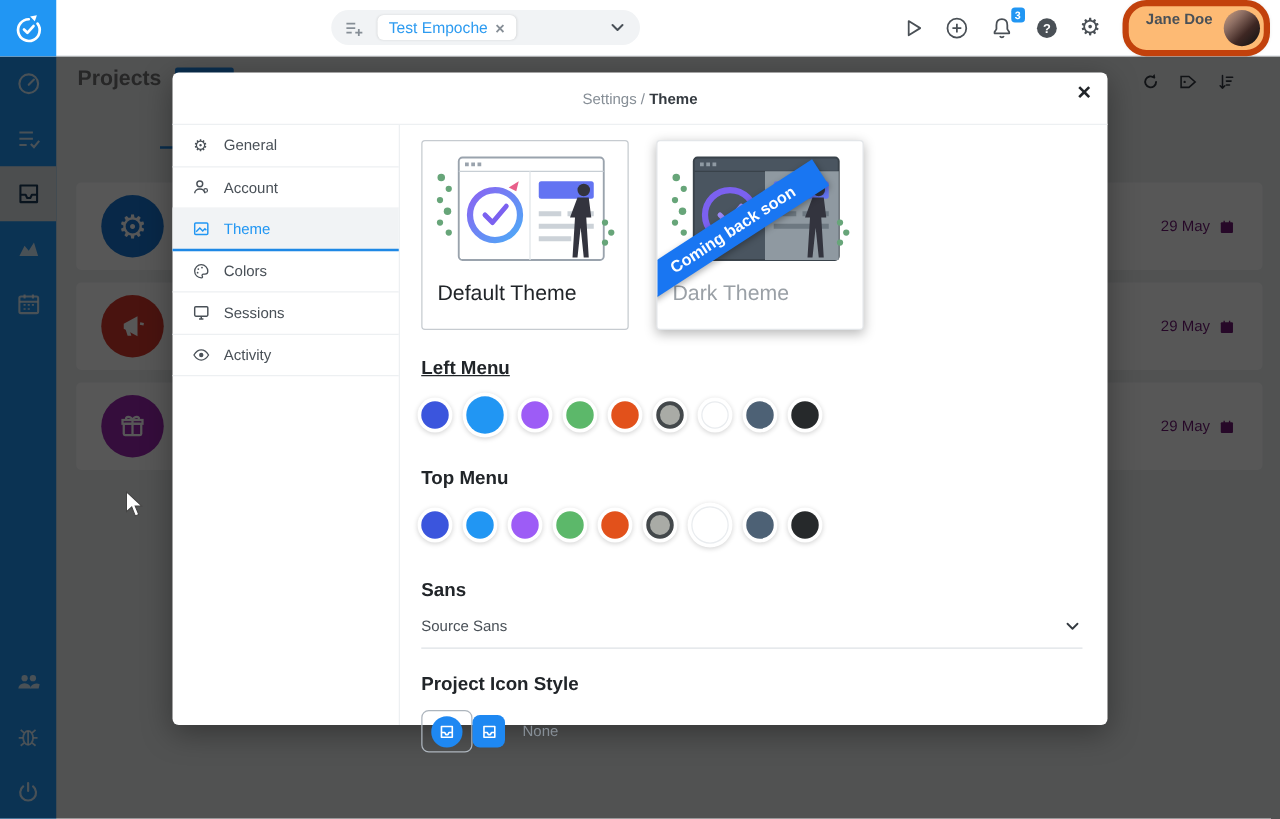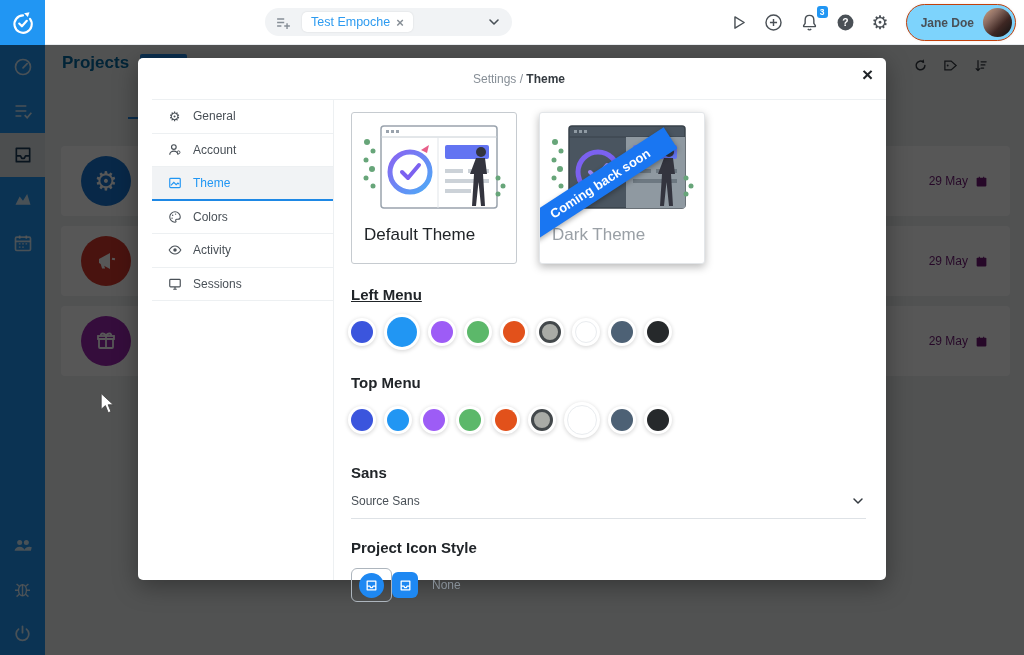--- a/index.html
+++ b/index.html
@@ -14,54 +14,54 @@
              display:flex; align-items:center; padding:0 10px; }
   .ws-chip { background:#fff; border-radius:5px; margin-left:10px; padding:3px 9px; display:flex; align-items:center; gap:6px;
              font-size:12.5px; color:#2d9bf0; box-shadow:0 0 2px rgba(0,0,0,.12); cursor:pointer; }
   .ws-chip .x { color:#868e96; font-weight:bold; font-size:13px; cursor:pointer; line-height:1; }
   .ws-pill .chev { margin-left:auto; color:#495057; display:flex; }
   .tb-right { position:absolute; right:8px; top:0; height:45px; display:flex; align-items:center; gap:17px; }
   .tb-ic { color:#4a5056; display:flex; align-items:center; justify-content:center; cursor:pointer; position:relative; }
   .badge { position:absolute; top:-7px; right:-9px; background:#2196f3; color:#fff; font-size:8.5px; font-weight:bold;
            border-radius:3px; padding:1px 3px; line-height:1.2; }
   .gear-glyph { font-size:19px; line-height:1; }
-  .user-pill { display:flex; align-items:center; background:#7dd3fc; border:1px solid #c2410c; border-radius:19px;
+  .user-pill { display:flex; align-items:flex-start; background:#fdba74; border:5px solid #c2410c; border-radius:19px;
                padding:3px 3px 3px 14px; gap:9px; box-shadow:0 0 3px rgba(0,0,0,.08); cursor:pointer; }
   .user-pill .uname { font-size:12px; color:#495057; font-weight:bold; }
   .avatar { width:29px; height:29px; border-radius:50%;
             background:linear-gradient(135deg,#c59a7e 5%,#8d6e63 30%,#3e2723 62%,#141414 95%); }
 
   
   .workarea { position:absolute; top:45px; left:0; width:1024px; height:610px; background:#eceff1; }
   .sidebar { position:absolute; left:0; top:0; width:45px; height:610px; display:flex; flex-direction:column; }
   .sb-item { width:45px; height:44px; display:flex; align-items:center; justify-content:center; color:rgba(255,255,255,.82); cursor:pointer; }
   .sb-item.active { background:#dfe3e6; color:#1d3c59; }
   .sb-spacer { flex:1; }
 
   .page { position:absolute; left:45px; top:0; right:0; height:610px; }
-  .page-head { position:absolute; top:8px; left:17px; font-size:17px; font-weight:600; color:#0369a1; }
+  .page-head { position:absolute; top:8px; left:17px; font-size:17px; font-weight:600; color:#737373; }
   .proj-badge { position:absolute; left:95px; top:9px; width:47px; height:15px; border-radius:2px; }
   .page-actions { position:absolute; top:13px; right:36px; display:flex; gap:15px; color:#343a40; }
   .page-actions span { cursor:pointer; display:flex; }
   .tab-underline { position:absolute; top:72px; left:83px; width:107px; height:2px; background:#1e88e5; }
   .rows { position:absolute; top:101px; left:16px; right:14px; }
   .prow { height:70px; background:#fff; border-radius:4px; margin-bottom:10px; display:flex; align-items:center; cursor:pointer; }
   .pcirc { width:50px; height:50px; border-radius:50%; margin-left:20px; display:flex; align-items:center; justify-content:center; color:#fff; }
   .pcirc .gear-glyph { font-size:26px; }
   .pmeta { margin-left:14px; display:flex; flex-direction:column; }
   .ptitle { font-size:15px; font-weight:600; color:#343a40; }
   .ppill { width:38px; height:12px; border:1px solid #dee2e6; background:#f8f9fa; border-radius:7px; margin-top:6px; }
   .pdate { margin-left:auto; margin-right:22px; display:flex; align-items:center; gap:7px; color:#701a75; font-size:12px; }
 
   .overlay { position:absolute; inset:0; background:rgba(0,0,0,.66); z-index:5; }
   .cursor { position:absolute; left:100px; top:348px; z-index:25; }
 
   
   .modal { position:absolute; left:138px; top:13px; width:748px; height:522px; background:#fff; border-radius:5px;
-           box-shadow:0 6px 24px rgba(0,0,0,.35); z-index:20;padding-left:14px; }
+           box-shadow:0 6px 24px rgba(0,0,0,.35); z-index:20; }
   .m-head { height:42px; border-bottom:1px solid #edf0f2; display:flex; align-items:center; justify-content:center; position:relative; }
   .m-bc { font-size:12px; color:#868e96; }
   .m-bc b { color:#343a40; }
   .m-close { position:absolute; right:13px; top:7px; font-size:19px; font-weight:bold; color:#212529; cursor:pointer; line-height:1; }
   .m-body { display:flex; height:480px; }
   .m-nav { width:182px; border-right:1px solid #edf0f2; }
   .m-nav-item { height:33.5px; display:flex; align-items:center; padding-left:15px; gap:11px;
                 border-bottom:1px solid #edf0f2; font-size:12px; color:#495057; cursor:pointer; }
   .m-nav-item .nic { width:15px; display:flex; justify-content:center; color:#495057; }
   .m-nav-item .gear-glyph { font-size:13px; }
@@ -361,34 +361,34 @@
                 <circle cx="8" cy="9" r="1.2" fill="currentColor"></circle>
                 <circle cx="13" cy="7" r="1.2" fill="currentColor"></circle>
                 <circle cx="7" cy="14" r="1.2" fill="currentColor"></circle>
               </svg>
             </span>
           <span>Colors</span>
         </div>
         <div class="m-nav-item">
           <span class="nic">
               <svg width="14" height="14" viewBox="0 0 24 24">
-                <path d="M2 12 c3 -5 7 -7 10 -7 s7 2 10 7 c-3 5 -7 7 -10 7 s-7 -2 -10 -7 z" fill="none" stroke="currentColor" stroke-width="1.8"></path>
-                <circle cx="12" cy="12" r="3" fill="currentColor"></circle>
+                <rect x="3" y="4" width="18" height="13" rx="1.5" fill="none" stroke="currentColor" stroke-width="2"></rect>
+                <path d="M9 21 h6 M12 17 v4" stroke="currentColor" stroke-width="2"></path>
               </svg>
             </span>
-          <span>Activity</span>
+          <span>Sessions</span>
         </div>
         <div class="m-nav-item">
           <span class="nic">
               <svg width="14" height="14" viewBox="0 0 24 24">
-                <rect x="3" y="4" width="18" height="13" rx="1.5" fill="none" stroke="currentColor" stroke-width="2"></rect>
-                <path d="M9 21 h6 M12 17 v4" stroke="currentColor" stroke-width="2"></path>
+                <path d="M2 12 c3 -5 7 -7 10 -7 s7 2 10 7 c-3 5 -7 7 -10 7 s-7 -2 -10 -7 z" fill="none" stroke="currentColor" stroke-width="1.8"></path>
+                <circle cx="12" cy="12" r="3" fill="currentColor"></circle>
               </svg>
             </span>
-          <span>Sessions</span>
+          <span>Activity</span>
         </div>
       </nav>
 
       <div class="m-content">
         <div class="theme-cards">
 
           <div class="tcard default">
             <div class="art">
               <svg width="150" height="96" viewBox="0 0 150 96">
                 <g fill="#67a579">

